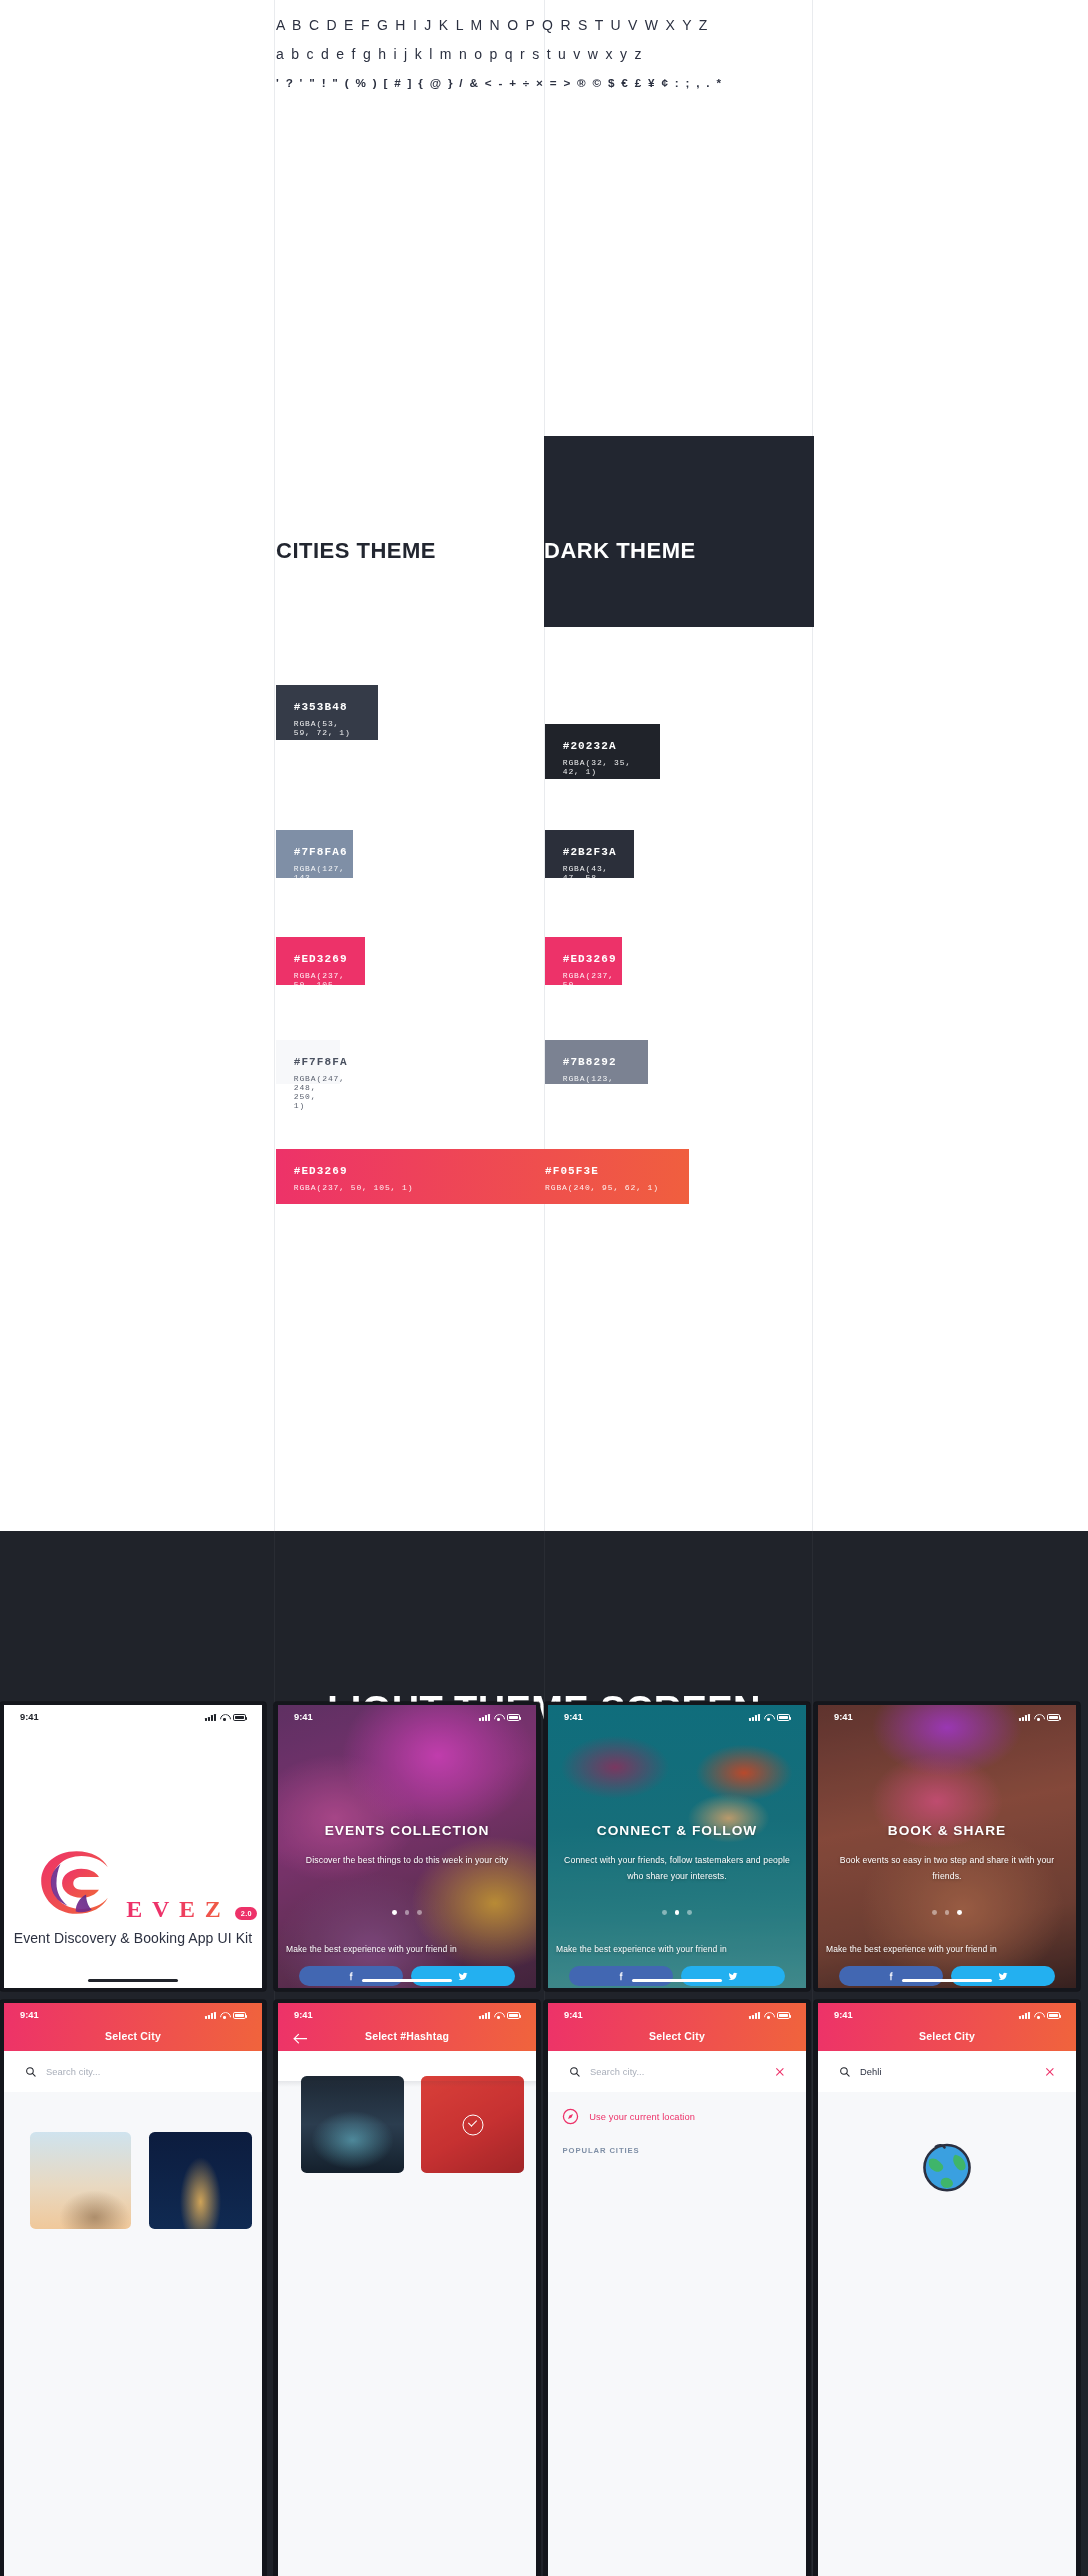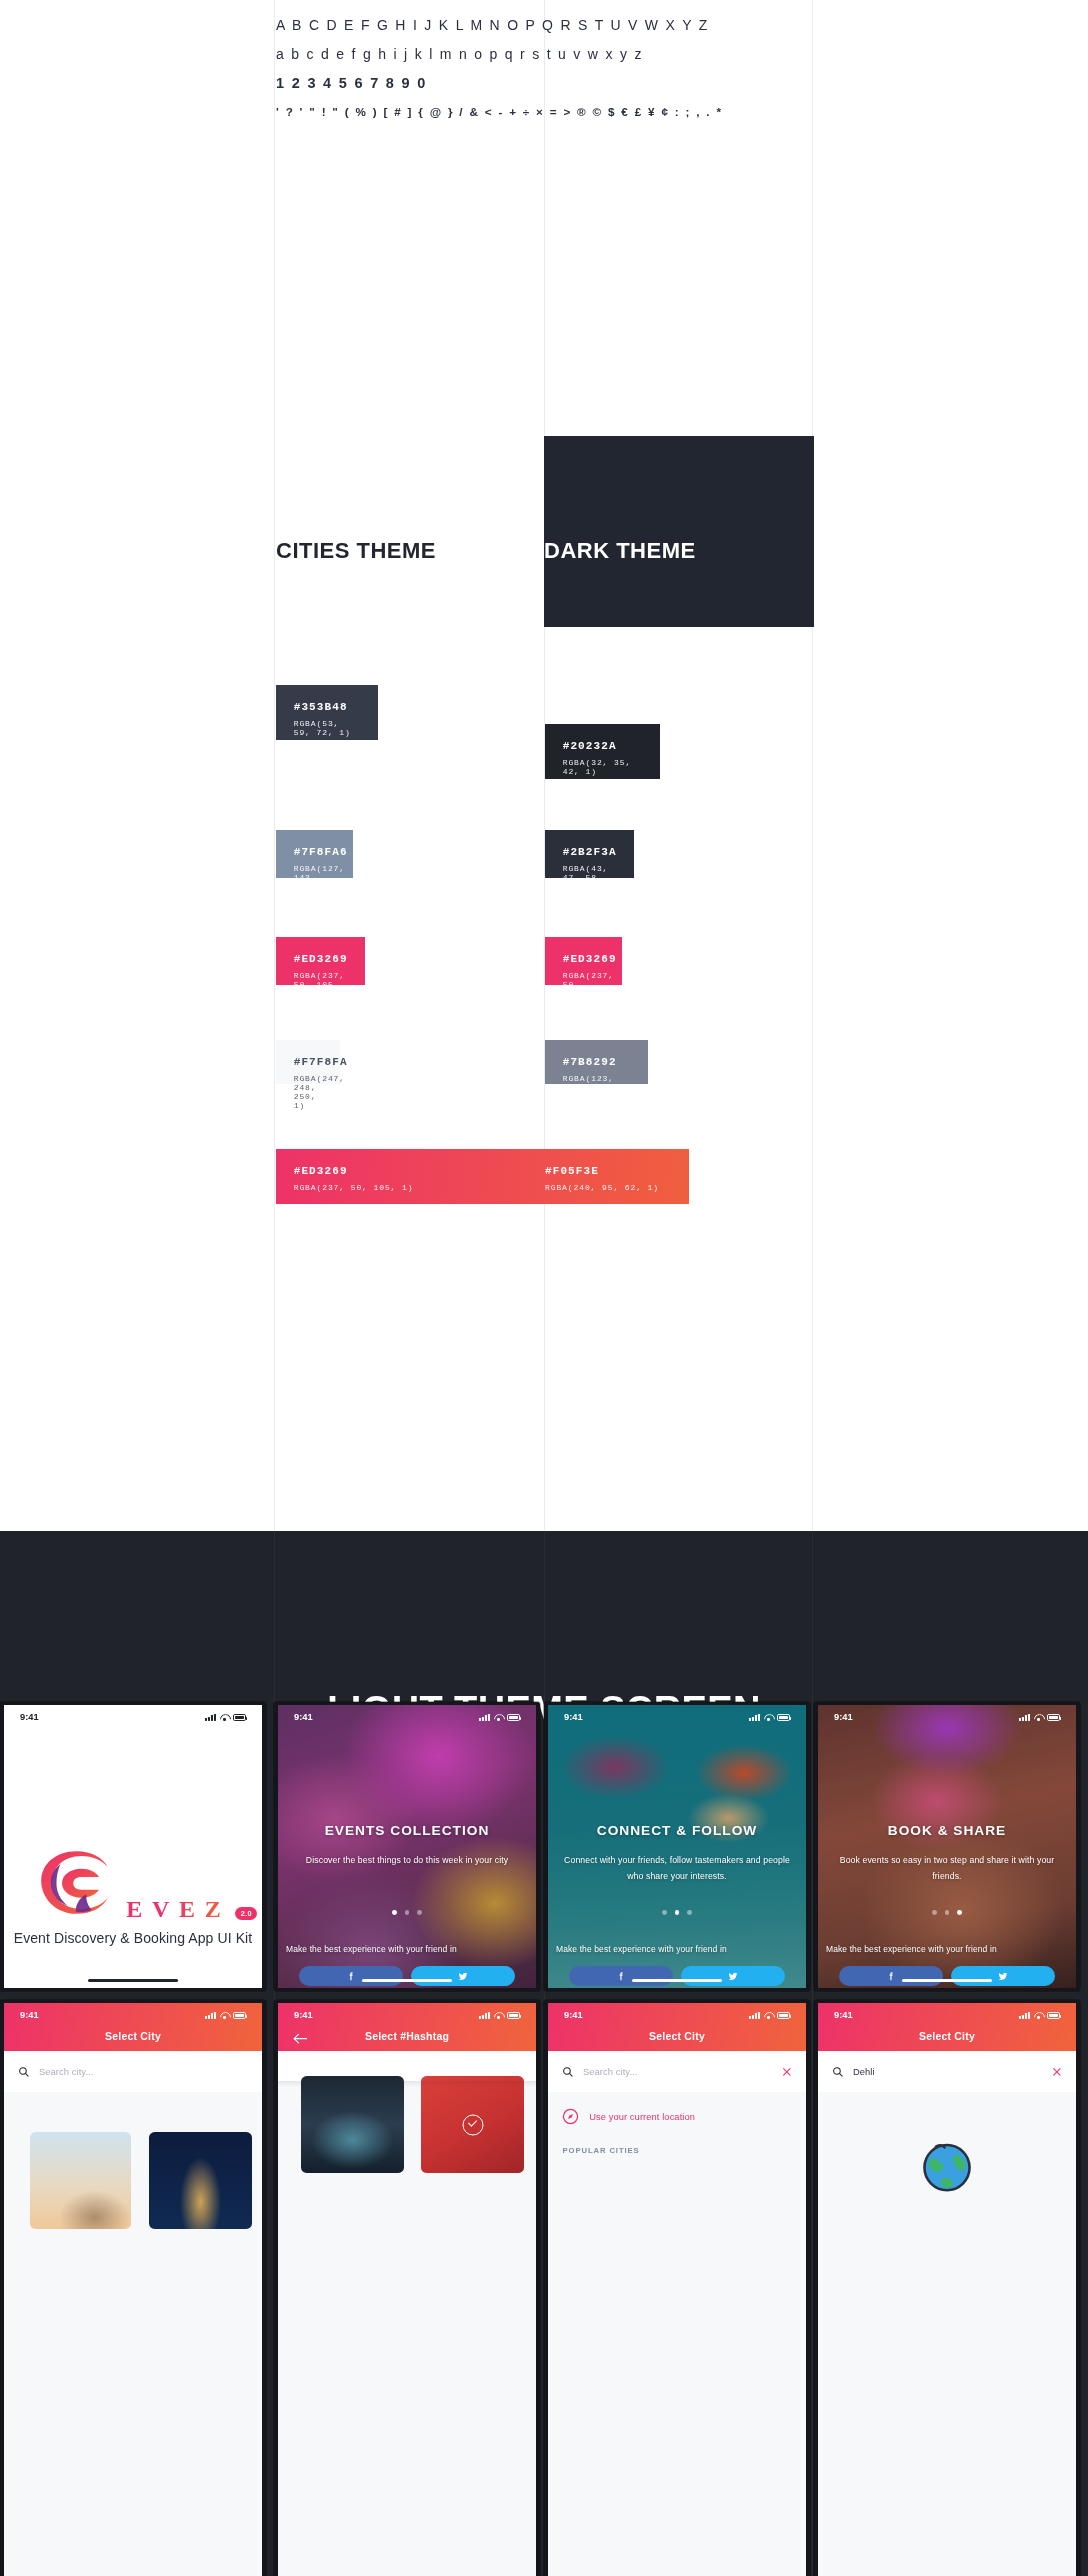--- a/index.html
+++ b/index.html
@@ -159,21 +159,21 @@
   }
   .appbar .title {
     position:absolute; left:0; right:0; bottom:8.9px; text-align:center;
     font-size:10.5px; font-weight:700; letter-spacing:0.2px;
   }
   .appbar .back {
     position:absolute; left:14.5px; bottom:7.3px; width:14.5px; height:11.3px;
   }
   .searchbar {
     position:absolute; left:0; right:0; top:48px; height:41px; background:#fff;
-    display:flex; align-items:center; padding:0 14px; gap:9.7px; z-index:4;
+    display:flex; align-items:center; padding:0 21px; gap:9.7px; z-index:4;
   }
   .searchbar .s-icon { width:11.3px; height:11.3px; flex:none; }
   .searchbar .s-text { flex:1; font-size:9.3px; color:#a8aeb9; letter-spacing:0.1px; }
   .searchbar .s-text.filled { color:#2b3040; }
   .searchbar .s-clear { width:9.7px; height:9.7px; flex:none; }
   .content-bg { position:absolute; left:0; right:0; top:78px; bottom:0; background:#f7f8fa; }
   .soft-shadow { position:absolute; left:0; right:0; top:78px; height:5.6px;
     background:linear-gradient(180deg,rgba(45,50,65,.09),rgba(45,50,65,0)); z-index:3; }
 
   .cur-loc { position:absolute; left:13.7px; top:105px; display:flex; align-items:center; gap:10.5px; }
@@ -196,21 +196,20 @@
 
 <section class="page-light">
 
   <div class="guide g1"></div>
   <div class="guide g2"></div>
   <div class="guide g3"></div>
 
   <div class="type-spec">
     <div class="type-row-upper">A B C D E F G H I J K L M N O P Q R S T U V W X Y Z</div>
     <div class="type-row-lower">a b c d e f g h i j k l m n o p q r s t u v w x y z</div>
-    <div class="type-row-digits">1 2 3 4 5 6 7 8 9 0</div>
     <div class="type-row-sym">' ? ' " ! " ( % ) [ # ] { @ } / &amp; &lt; - + ÷ × = &gt; ® © $ € £ ¥ ¢ : ; , . *</div>
   </div>
 
   <div class="dark-card"></div>
 
   <h2 class="pal-sub">
     <span class="sub-light">CITIES THEME</span>
     <span class="sub-dark">DARK THEME</span>
   </h2>
 

